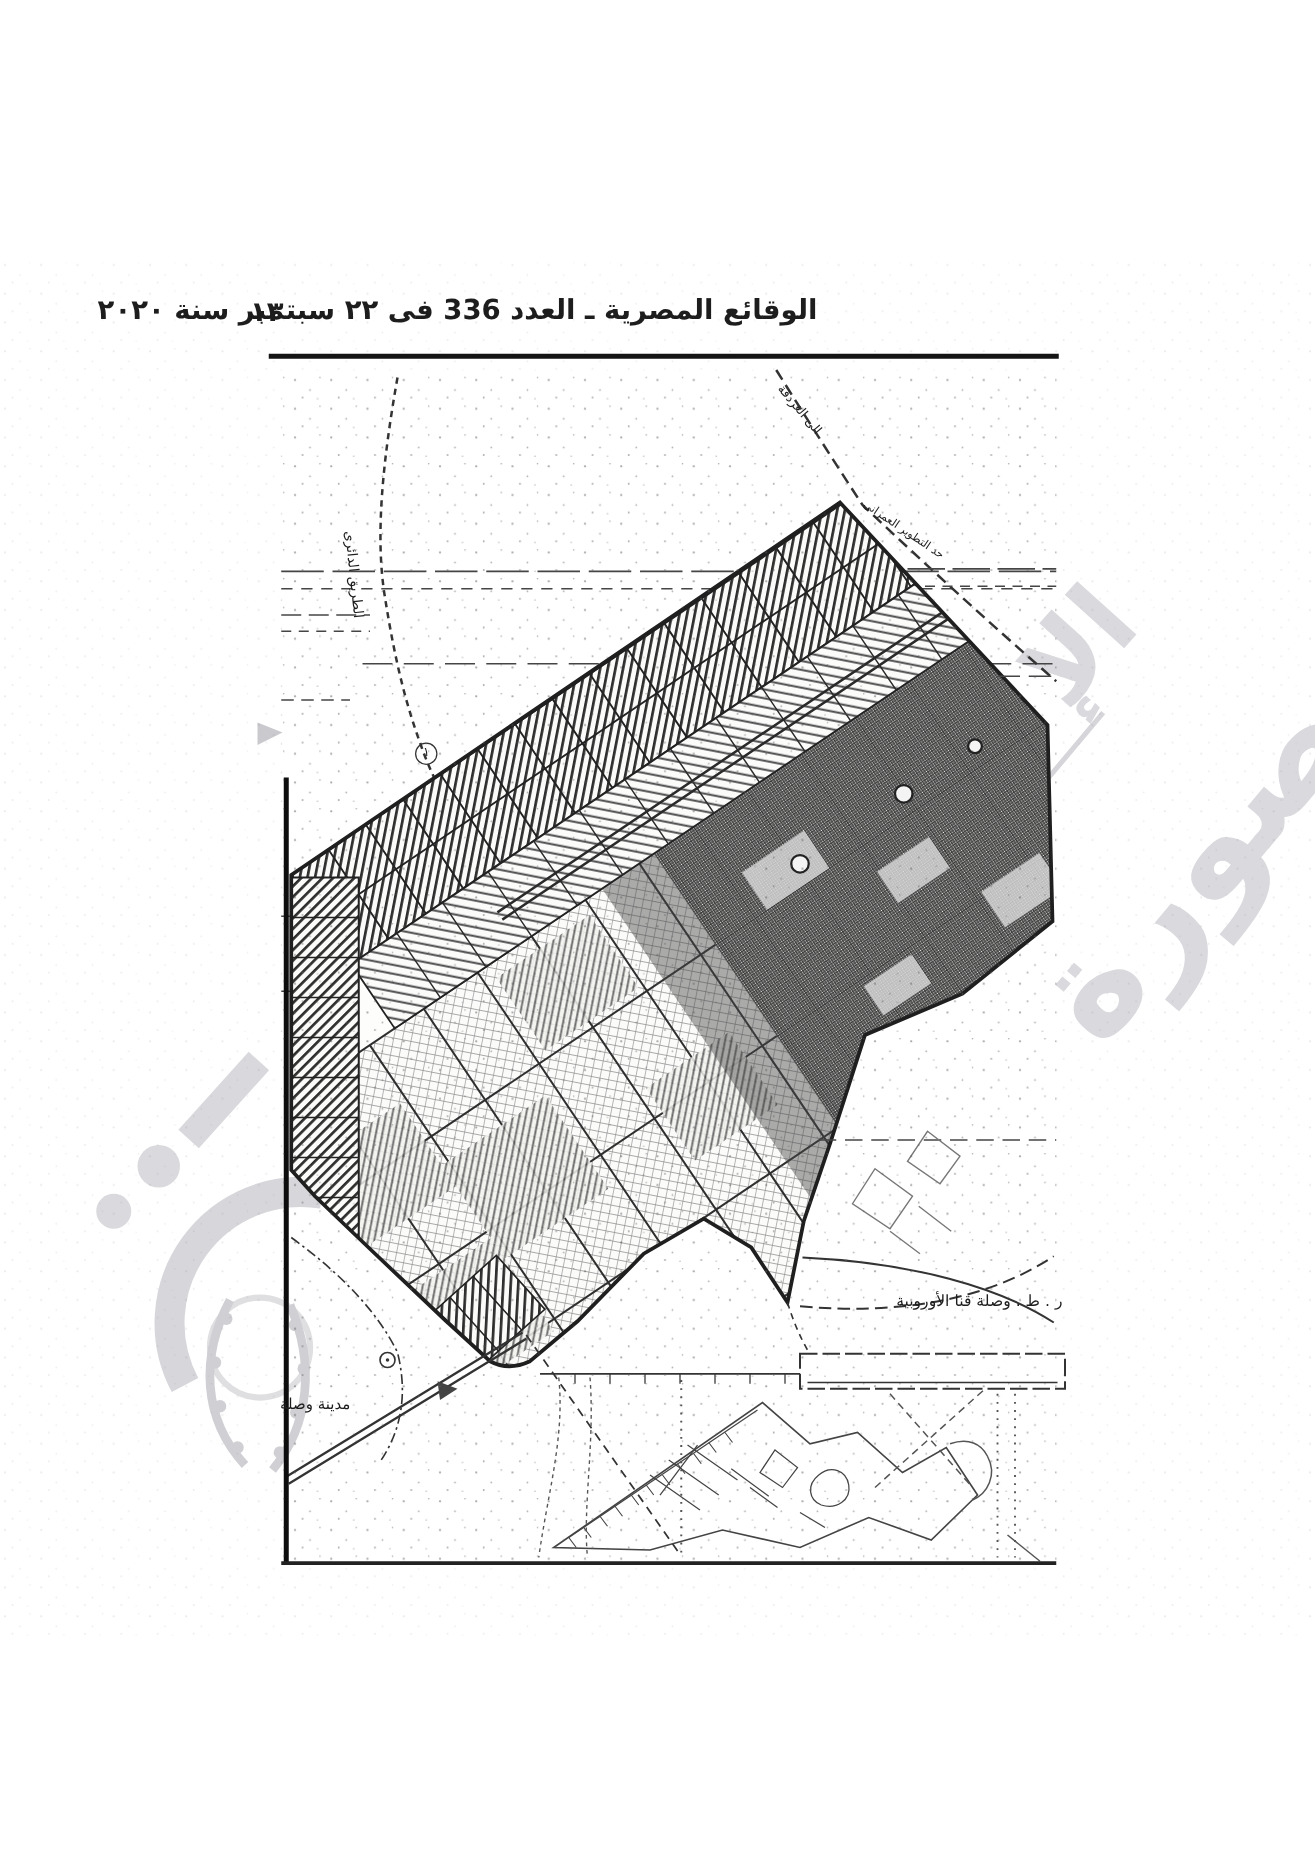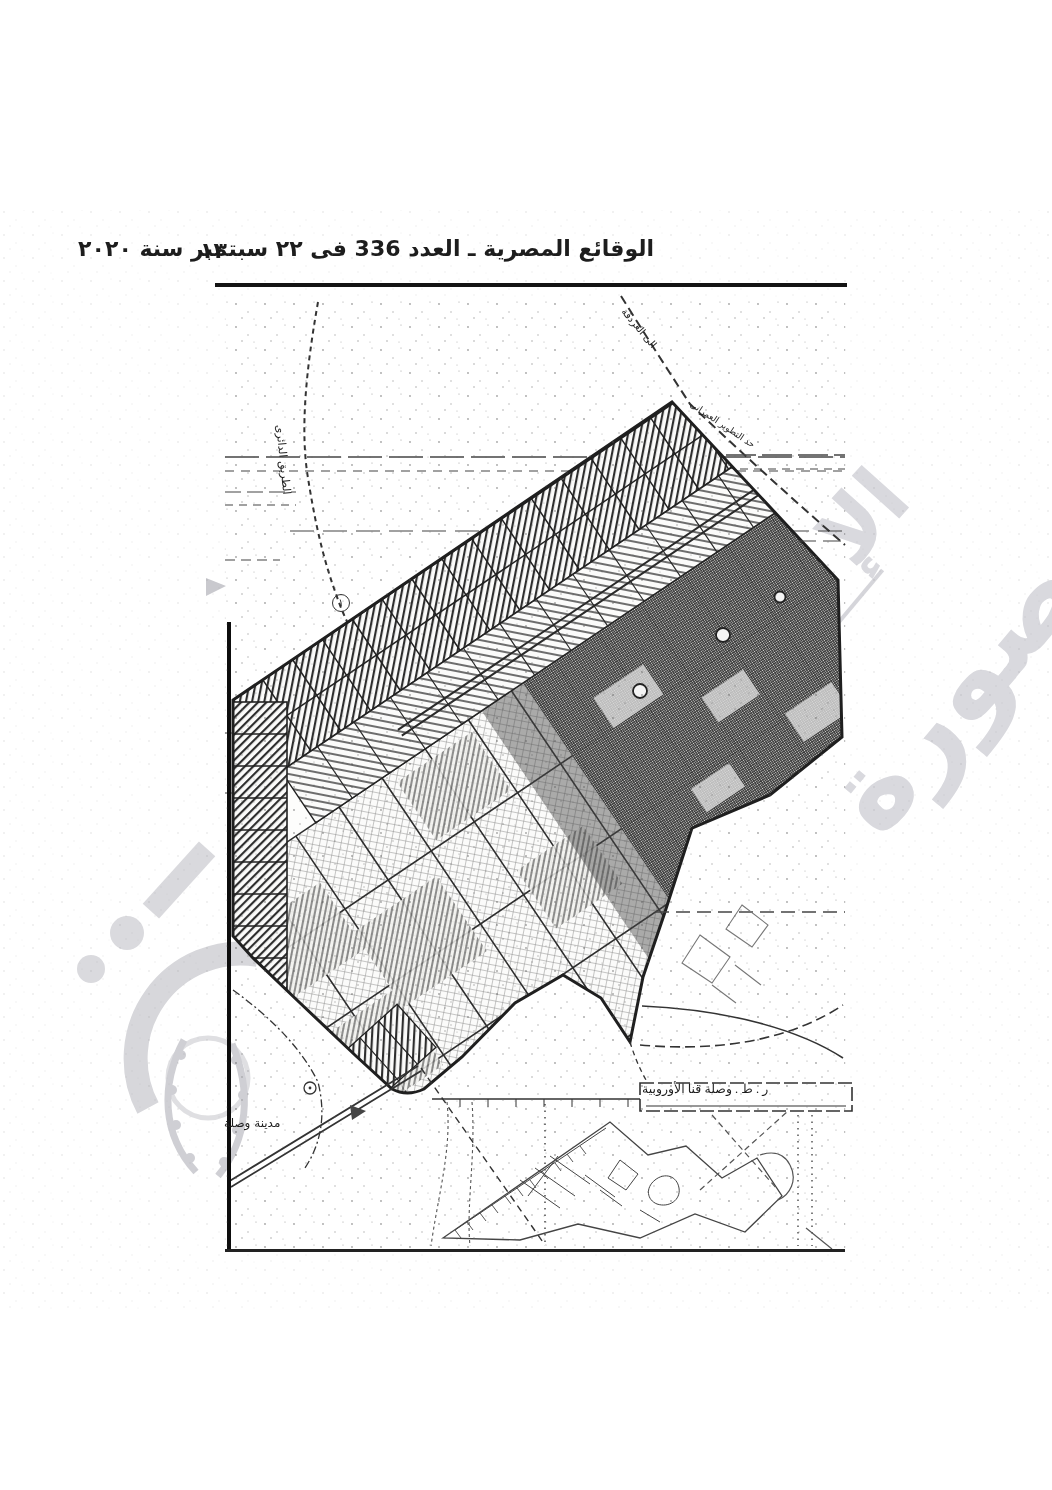--- a/index.html
+++ b/index.html
@@ -28,22 +28,22 @@
   
   #lbl-ring-road{left:286px;top:424px;font-size:11px;transform:rotate(84deg);
                  transform-origin:left top;direction:rtl;}
   #lbl-hurghada{left:628px;top:306px;font-size:10px;transform:rotate(50deg);
                 transform-origin:left top;direction:rtl;}
   #lbl-dev-edge{left:694px;top:399px;font-size:9px;transform:rotate(34deg);
                 transform-origin:left top;direction:rtl;}
   #lbl-city{left:224px;top:1116px;font-size:12px;direction:rtl;}
   #marker-1{left:332px;top:594px;width:16px;height:16px;border:1.3px solid #333;
             border-radius:50%;font-size:10px;line-height:15px;text-align:center;}
-  #inset-box-label{left:642px;top:1077px;width:208px;height:24px;font-size:12.5px;
-            line-height:24px;text-align:left;direction:rtl;font-family:Liberation Serif, serif;}
+  #inset-box-label{left:642px;top:1029px;width:208px;height:24px;font-size:12.5px;
+            line-height:24px;text-align:right;direction:rtl;}
   svg.art{position:absolute;left:0;top:0;z-index:2;}
 </style>
 </head>
 <body>
 
 <div id="page">
 
   <div class="wm" id="wm-frag">الإ</div>
   <div class="wm" id="wm-slash"></div>
   <div class="wm" id="wm-word">صورة</div>

